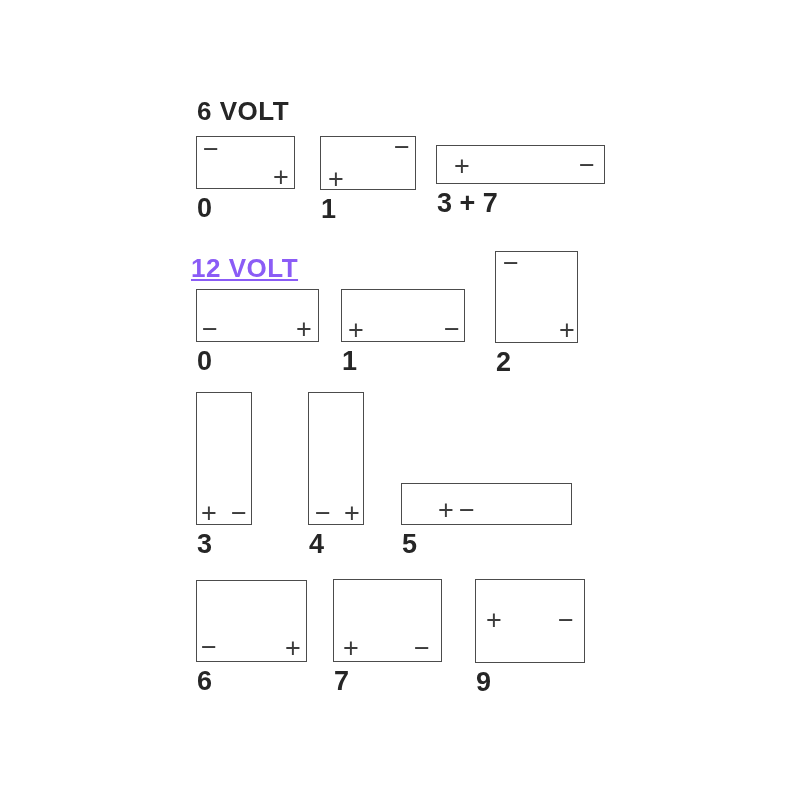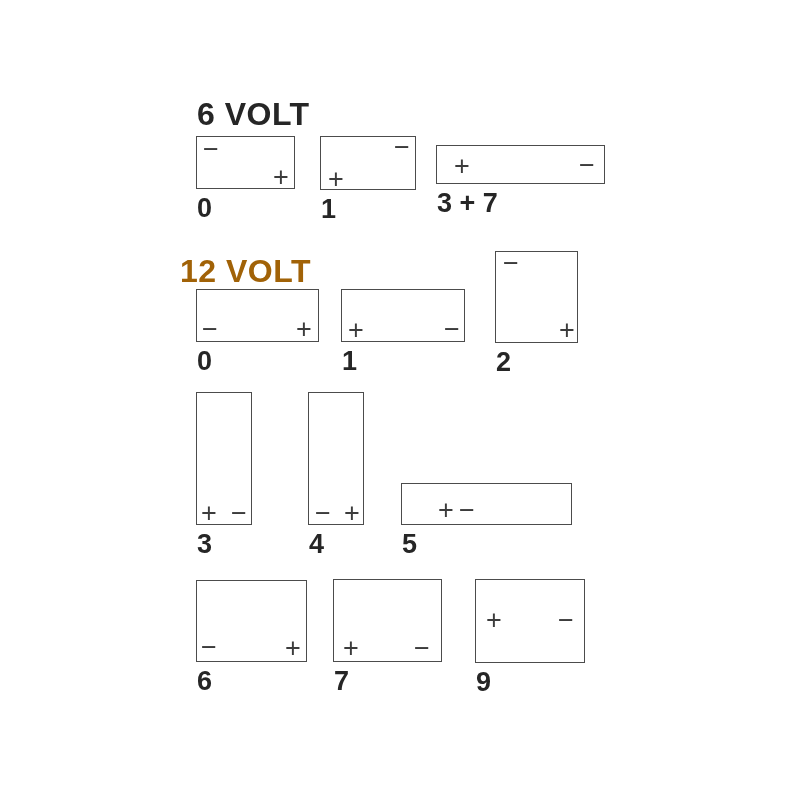--- a/index.html
+++ b/index.html
@@ -14,21 +14,21 @@
   }
   #canvas {
     position: relative;
     width: 800px;
     height: 800px;
     background: #ffffff;
     overflow: hidden;
   }
   .heading {
     position: absolute;
-    font-size: 32px;
+    font-size: 26px;
     font-weight: bold;
     color: #262626;
     line-height: 1;
     letter-spacing: 0.5px;
     white-space: nowrap;
   }
   .battery {
     position: absolute;
     border: 1.5px solid #4c4c4c;
     background: #ffffff;
@@ -64,21 +64,21 @@
     <div class="battery" style="left: 320px; top: 136px; width: 96px; height: 54px; border-color: rgb(76, 76, 76);">
       <span class="terminal" style="left: 81px; top: 10px; color: rgb(60, 60, 60);">−</span>
       <span class="terminal" style="left: 15px; top: 42px; color: rgb(60, 60, 60);">+</span>
     </div>
     <div class="blabel" style="left: 321px; top: 196px; color: rgb(38, 38, 38);">1</div>
     <div class="battery" style="left: 436px; top: 145px; width: 169px; height: 39px; border-color: rgb(76, 76, 76);">
       <span class="terminal" style="left: 25px; top: 20px; color: rgb(60, 60, 60);">+</span>
       <span class="terminal" style="left: 150px; top: 19px; color: rgb(60, 60, 60);">−</span>
     </div>
     <div class="blabel" style="left: 437px; top: 190px; color: rgb(38, 38, 38);">3 + 7</div>
-    <div class="heading" style="left: 180px; top: 255px; color: #a16207;">12 VOLT</div>
+    <div class="heading" style="left: 191px; top: 255px; color: #8b5cf6; text-decoration: underline;">12 VOLT</div>
     <div class="battery" style="left: 196px; top: 289px; width: 123px; height: 53px; border-color: rgb(76, 76, 76);">
       <span class="terminal" style="left: 13px; top: 39px; color: rgb(60, 60, 60);">−</span>
       <span class="terminal" style="left: 107px; top: 39px; color: rgb(60, 60, 60);">+</span>
     </div>
     <div class="blabel" style="left: 197px; top: 348px; color: rgb(38, 38, 38);">0</div>
     <div class="battery" style="left: 341px; top: 289px; width: 124px; height: 53px; border-color: rgb(76, 76, 76);">
       <span class="terminal" style="left: 14px; top: 40px; color: rgb(60, 60, 60);">+</span>
       <span class="terminal" style="left: 110px; top: 39px; color: rgb(60, 60, 60);">−</span>
     </div>
     <div class="blabel" style="left: 342px; top: 348px; color: rgb(38, 38, 38);">1</div>

